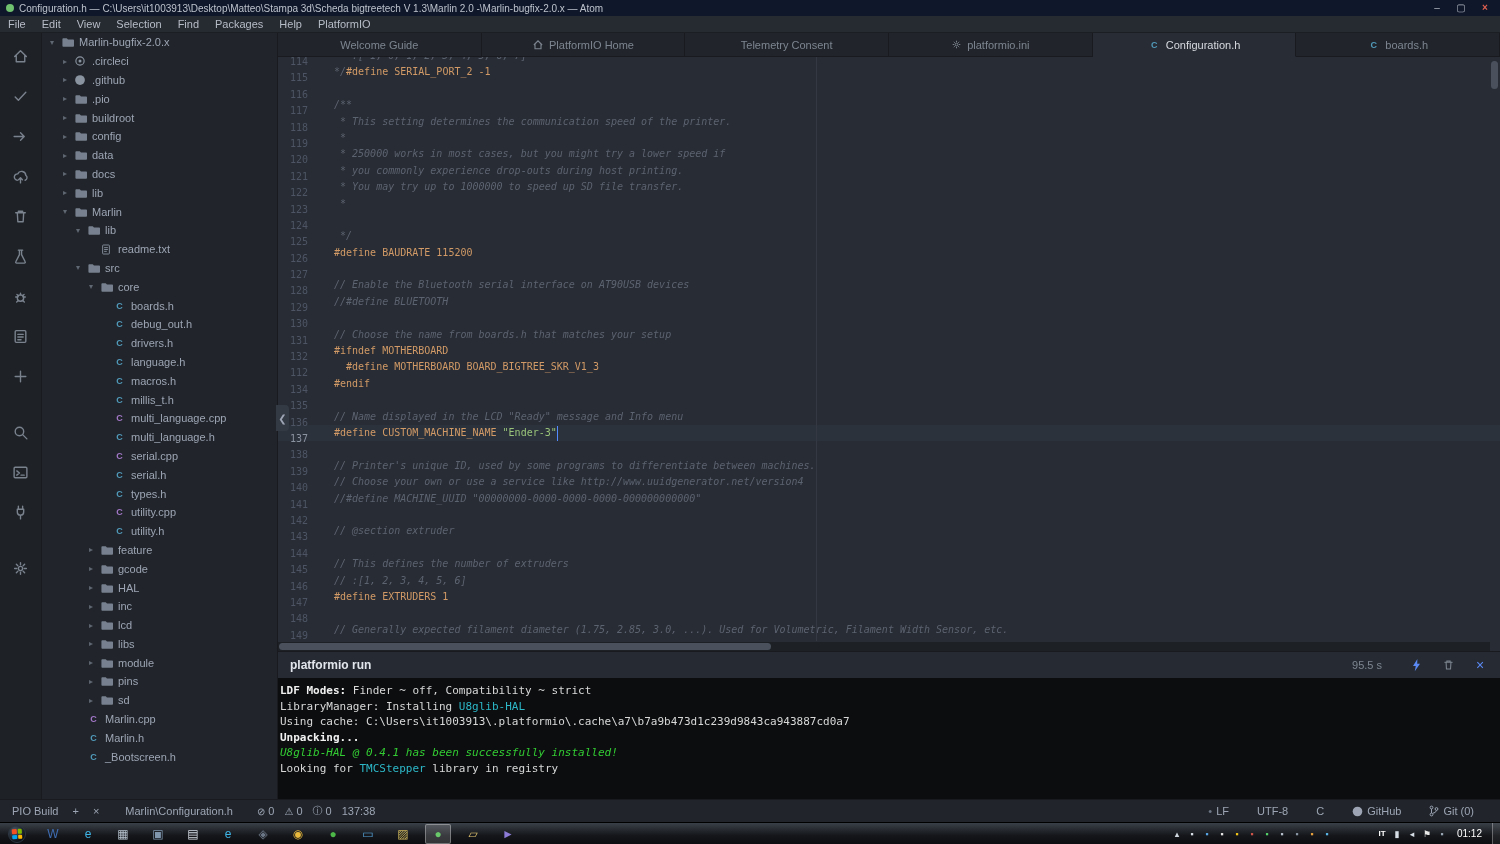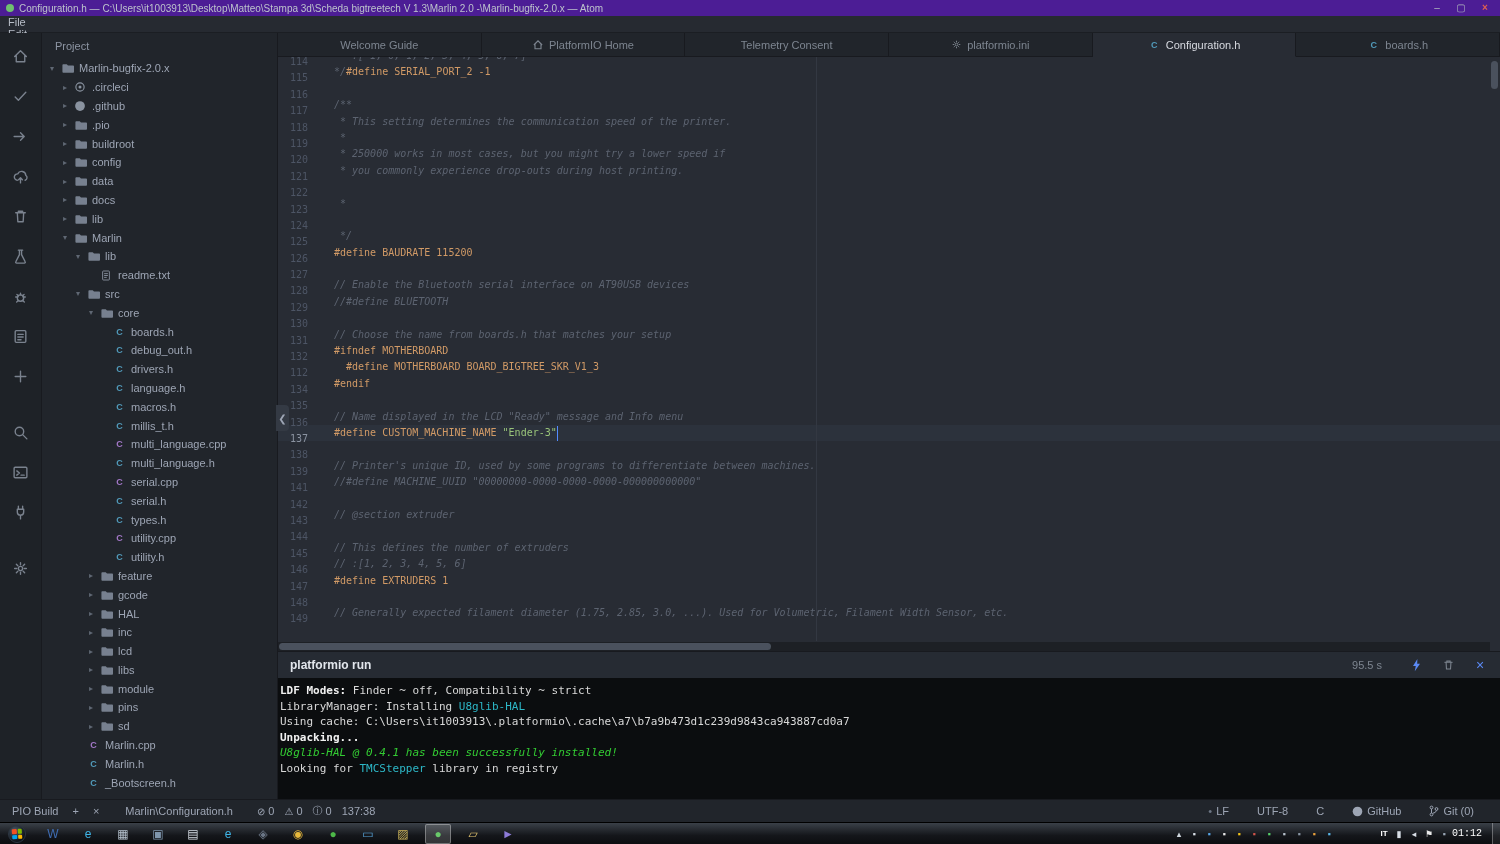--- a/index.html
+++ b/index.html
@@ -1,32 +1,32 @@
 <!DOCTYPE html>
 <html><head>
 <meta charset="utf-8">
 <style>
   * { box-sizing: border-box; margin: 0; padding: 0; }
   html,body { width:1500px; height:844px; overflow:hidden; background:#282c34;
     font-family:"Liberation Sans", sans-serif; }
   .screen { width:1500px; height:844px; display:flex; flex-direction:column; position:relative; }
 
   
-  .titlebar { height:16px; background:#4c1d95; color:#bdc3cc; font-size:10px;
+  .titlebar { height:16px; background:#0f172a; color:#bdc3cc; font-size:10px;
     display:flex; align-items:center; padding:0 4px; flex-shrink:0; }
   .titlebar .atom-dot { width:8px; height:8px; border-radius:50%; background:#6fc06f; margin:0 5px 0 2px; flex-shrink:0;}
   .titlebar .title-text { white-space:nowrap; overflow:hidden; text-overflow:ellipsis; flex:1; }
   .win-controls { display:flex; gap:2px; margin-left:8px; }
   .win-btn { width:22px; height:13px; display:flex; align-items:center; justify-content:center;
     color:#aeb4bd; font-size:10px; line-height:1; }
   .win-btn.close { color:#e06050; font-weight:bold; }
 
   
-  .menubar { height:17px; background:#262a31; display:flex; 
-    font-size:11px; color:#b7bdc7; flex-shrink:0; border-bottom:1px solid #1b1e23;flex-direction:column; }
+  .menubar { height:17px; background:#262a31; display:flex; align-items:center;
+    font-size:11px; color:#b7bdc7; flex-shrink:0; border-bottom:1px solid #1b1e23; }
   .menu-item { padding:0 8px; }
 
   
   .main { flex:1; display:flex; min-height:0; position:relative; }
 
   .pio-col { width:42px; background:#1e2227; border-right:1px solid #181a1f;
     display:flex; flex-direction:column; align-items:center; padding-top:12px; flex-shrink:0; }
   .pio-btn { width:24px; height:22px; margin-bottom:18px; display:flex; align-items:center; justify-content:center; }
   .pio-btn.gap { margin-top:16px; }
 
@@ -104,21 +104,21 @@
   .start-orb { width:18px; height:18px; border-radius:50%; margin:0 14px 0 8px; flex-shrink:0;
     background:radial-gradient(circle at 35% 30%, #4a5a6a, #10141a 70%);
     border:1px solid #2c3642; display:flex; align-items:center; justify-content:center; }
   .orb-flag { width:10px; height:10px; display:grid; grid-template-columns:1fr 1fr; grid-template-rows:1fr 1fr; gap:1px; transform:rotate(-4deg); }
   .orb-flag span { border-radius:1px; }
   .tb-app { width:26px; height:20px; margin-right:9px; display:flex; align-items:center; justify-content:center;
     font-size:12px; border-radius:2px; }
   .tb-app.active { background:rgba(255,255,255,.16); border:1px solid rgba(255,255,255,.32); }
   .tray { margin-left:auto; display:flex; align-items:center; gap:5px; font-size:9px; }
   .tray-ic { display:flex; align-items:center; justify-content:center; min-width:10px; }
-  .tb-clock { color:#ffffff; font-size:10px; margin:0 10px 0 3px;font-family:Liberation Mono, monospace; }
+  .tb-clock { color:#ffffff; font-size:10px; margin:0 10px 0 10px; }
   .show-desktop { width:8px; height:22px; border-left:1px solid rgba(255,255,255,.3); background:rgba(255,255,255,.06); }
 </style>
 </head>
 <body>
 
 <div class="screen">
 
   <div class="titlebar">
     <span class="atom-dot"></span>
     <span class="title-text">Configuration.h — C:\Users\it1003913\Desktop\Matteo\Stampa 3d\Scheda bigtreetech V 1.3\Marlin 2.0 -\Marlin-bugfix-2.0.x — Atom</span>
@@ -209,21 +209,20 @@
         </div>
         <div class="pio-btn gap">
           <svg width="17" height="17" viewBox="0 0 16 16" fill="none" stroke="#7a828e" stroke-width="1.3" stroke-linecap="round" stroke-linejoin="round">
             <circle cx="8" cy="8" r="2"></circle>
             <path d="M8 2.5v2M8 11.5v2M2.5 8h2M11.5 8h2M4.1 4.1l1.4 1.4M10.5 10.5l1.4 1.4M11.9 4.1l-1.4 1.4M5.5 10.5l-1.4 1.4"></path>
           </svg>
         </div>
       </div>
 
     <div class="tree-panel">
-      <div class="tree-header">Project</div>
       <div id="tree-host">
           <div class="tree-item" style="padding-left: 8px;">
             <span class="chev">▾</span>
             <span class="ticon">
               <svg width="14" height="12" viewBox="0 0 16 14">
                 <path d="M1.5 3.5a1 1 0 0 1 1-1h4L8 4h6a1 1 0 0 1 1 1v6.5a1 1 0 0 1-1 1h-11.5a1 1 0 0 1-1-1z" fill="#77808f"></path>
               </svg>
             </span>
             <span class="tlabel">Marlin-bugfix-2.0.x</span>
           </div>
@@ -610,20 +609,21 @@
             <div class="code-line">
               <span class="lnum">120</span>
               <span class="ltext"><span class="tok-cm"> * 250000 works in most cases, but you might try a lower speed if</span></span>
             </div>
             <div class="code-line">
               <span class="lnum">121</span>
               <span class="ltext"><span class="tok-cm"> * you commonly experience drop-outs during host printing.</span></span>
             </div>
             <div class="code-line">
               <span class="lnum">122</span>
+              <span class="ltext"><span class="tok-cm"> * You may try up to 1000000 to speed up SD file transfer.</span></span>
             </div>
             <div class="code-line">
               <span class="lnum">123</span>
               <span class="ltext"><span class="tok-cm"> *</span></span>
             </div>
             <div class="code-line">
               <span class="lnum">124</span>
             </div>
             <div class="code-line">
               <span class="lnum">125</span>
@@ -677,20 +677,24 @@
               <span class="lnum">137</span>
               <span class="ltext"><span class="tok-pp">#define CUSTOM_MACHINE_NAME </span><span class="tok-str">"Ender-3"</span></span>
             </div>
             <div class="code-line">
               <span class="lnum">138</span>
               <span class="ltext"></span>
             </div>
             <div class="code-line">
               <span class="lnum">139</span>
               <span class="ltext"><span class="tok-cm">// Printer's unique ID, used by some programs to differentiate between machines.</span></span>
+            </div>
+            <div class="code-line">
+              <span class="lnum">140</span>
+              <span class="ltext"><span class="tok-cm">// Choose your own or use a service like http://www.uuidgenerator.net/version4</span></span>
             </div>
             <div class="code-line">
               <span class="lnum">141</span>
               <span class="ltext"><span class="tok-cm">//#define MACHINE_UUID "00000000-0000-0000-0000-000000000000"</span></span>
             </div>
             <div class="code-line">
               <span class="lnum">142</span>
               <span class="ltext"></span>
             </div>
             <div class="code-line">

